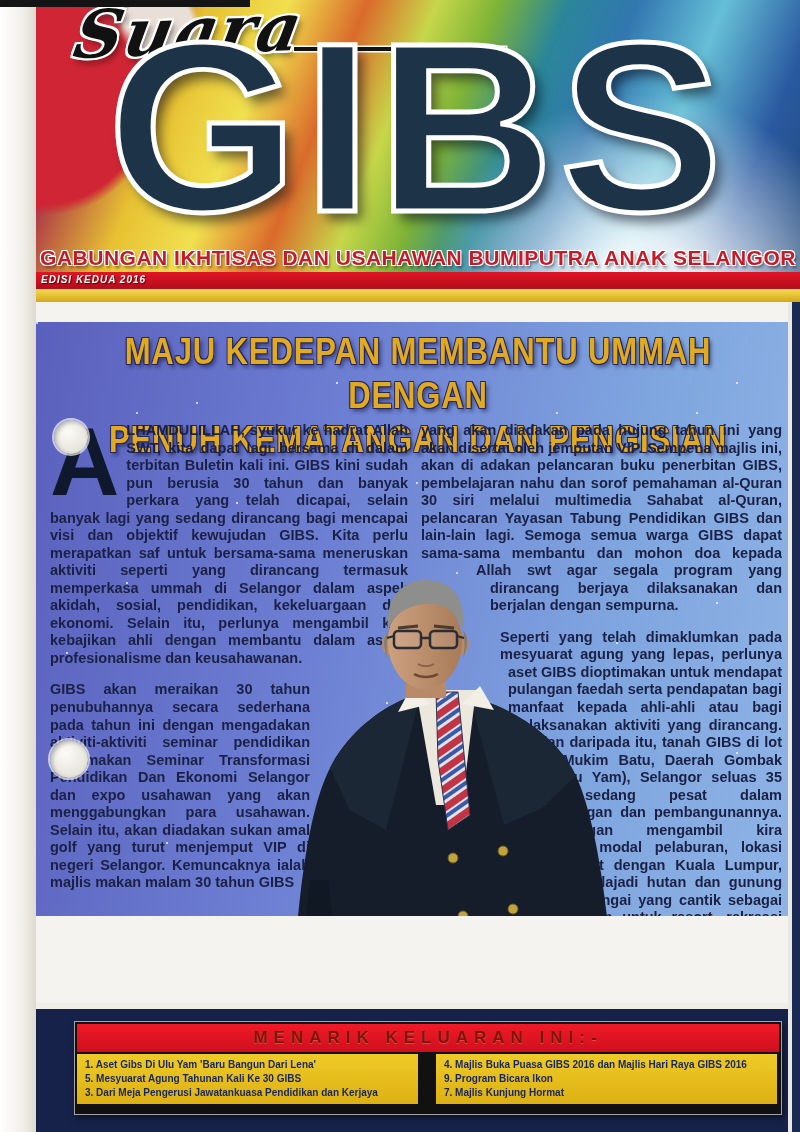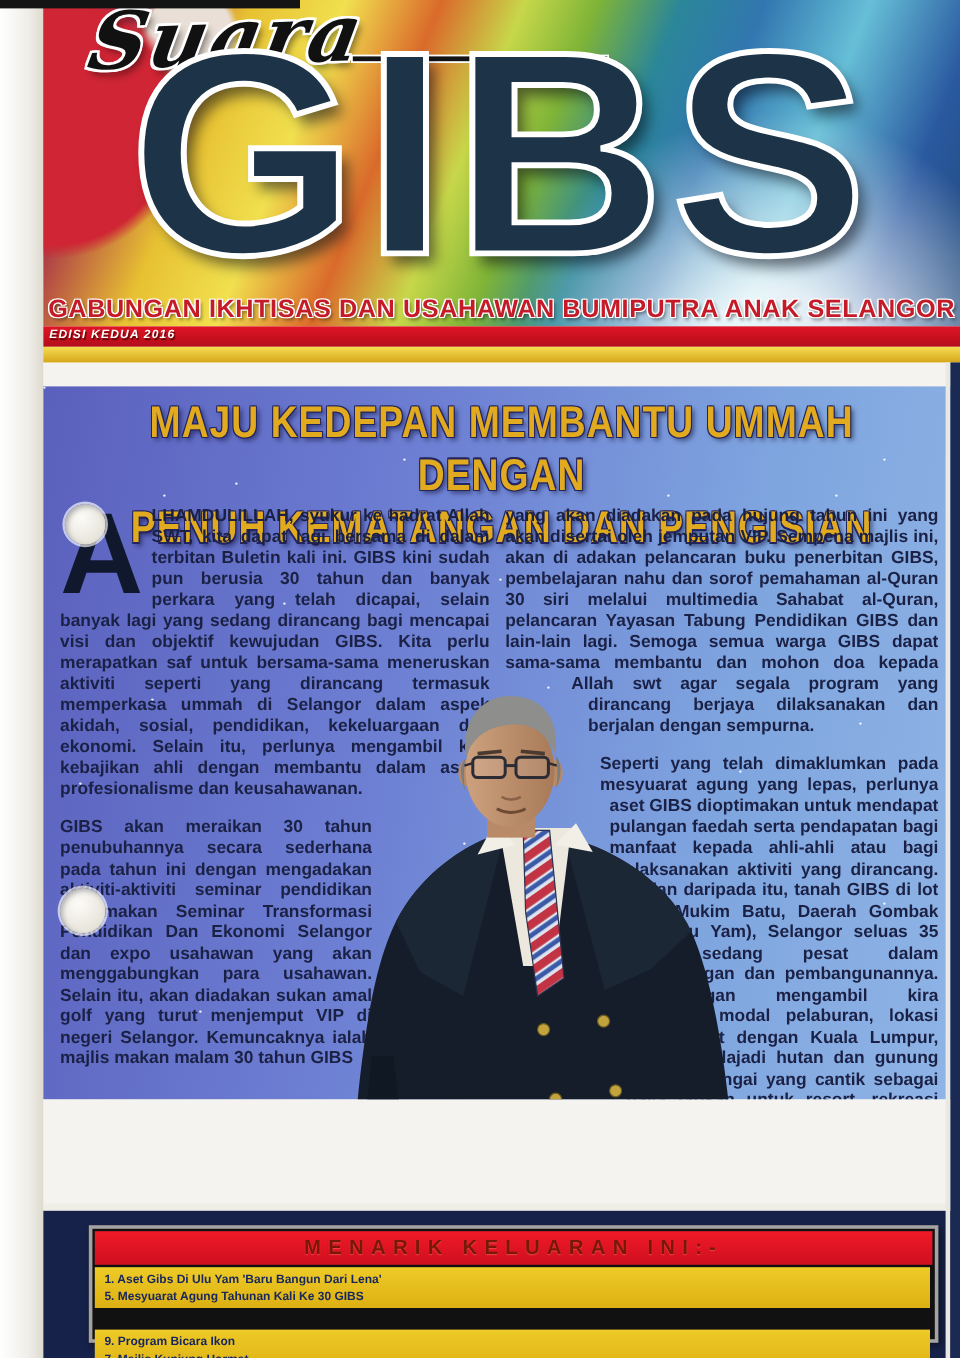--- a/index.html
+++ b/index.html
@@ -71,25 +71,25 @@
   .continuation{clear:both;text-align:right;font-style:italic;font-size:15.5px;font-weight:bold;
     color:#1b2145;margin-top:10px;padding-right:2px;}
 
   
   .portrait{position:absolute;left:254px;top:258px;width:350px;height:445px;z-index:3;}
 
   
   .divider-line{position:absolute;left:0;top:1003px;width:764px;height:6px;background:#eeede6;}
   .footer-zone{position:absolute;left:0;top:1009px;width:764px;height:123px;background:#16224a;}
   .highlights-box{position:absolute;left:38px;right:18px;top:12px;height:92px;
-    background:#111;border:3px solid #a3a3a3;box-shadow:2px 3px 6px rgba(0,0,0,.5);}
+    background:#111;border:1px solid #a3a3a3;box-shadow:2px 3px 6px rgba(0,0,0,.5);}
   .highlights-title{height:28px;line-height:28px;margin:2px;background:linear-gradient(#f01a28,#cf0f1e);
     text-align:center;font-size:17px;font-weight:bold;letter-spacing:6px;color:#7a1808;
     text-shadow:0 1px 1px rgba(255,120,120,.5);}
-  .panels{display:flex;gap:18px;margin:0 4px 2px 2px;height:50px;flex-direction:column;}
+  .panels{display:flex;gap:18px;margin:0 4px 2px 2px;height:50px;}
   .panel{flex:1;background:linear-gradient(#eecb27,#ddb013);padding:4px 8px 2px 8px;}
   .panel div{font-size:10px;font-weight:bold;line-height:1.42;color:#17265c;white-space:nowrap;
     overflow:hidden;}
 
   
   .hole{position:absolute;border-radius:50%;z-index:8;
     background:radial-gradient(circle at 40% 35%,#fcfbf7,#e7e4da 70%,#d6d2c6);
     box-shadow:inset 2px 2px 4px rgba(60,60,80,.35),0 0 0 2px rgba(255,255,255,.65);}
   .hole-top{left:54px;top:420px;width:34px;height:34px;}
   .hole-bottom{left:50px;top:740px;width:38px;height:38px;}
@@ -198,22 +198,24 @@
 
     <div class="divider-line"></div>
 
     <div class="footer-zone">
       <div class="highlights-box">
         <div class="highlights-title">MENARIK KELUARAN INI:-</div>
         <div class="panels">
           <div class="panel">
             <div>1. Aset Gibs Di Ulu Yam  'Baru Bangun Dari Lena'</div>
             <div>5. Mesyuarat Agung Tahunan Kali Ke 30 GIBS</div>
+            <div>3. Dari Meja Pengerusi Jawatankuasa Pendidikan dan Kerjaya</div>
           </div>
           <div class="panel">
+            <div>4. Majlis Buka Puasa GIBS 2016 dan Majlis Hari Raya GIBS 2016</div>
             <div>9. Program Bicara Ikon</div>
             <div>7. Majlis Kunjung Hormat</div>
           </div>
         </div>
       </div>
     </div>
 
     <div class="edge-right-line"></div>
     <div class="edge-right"></div>
   </div>

